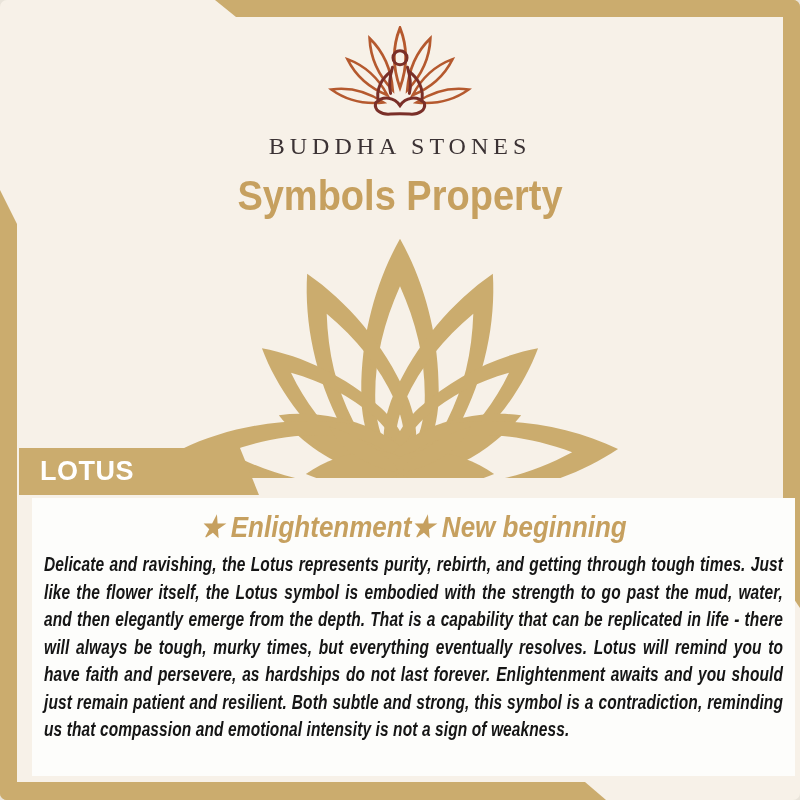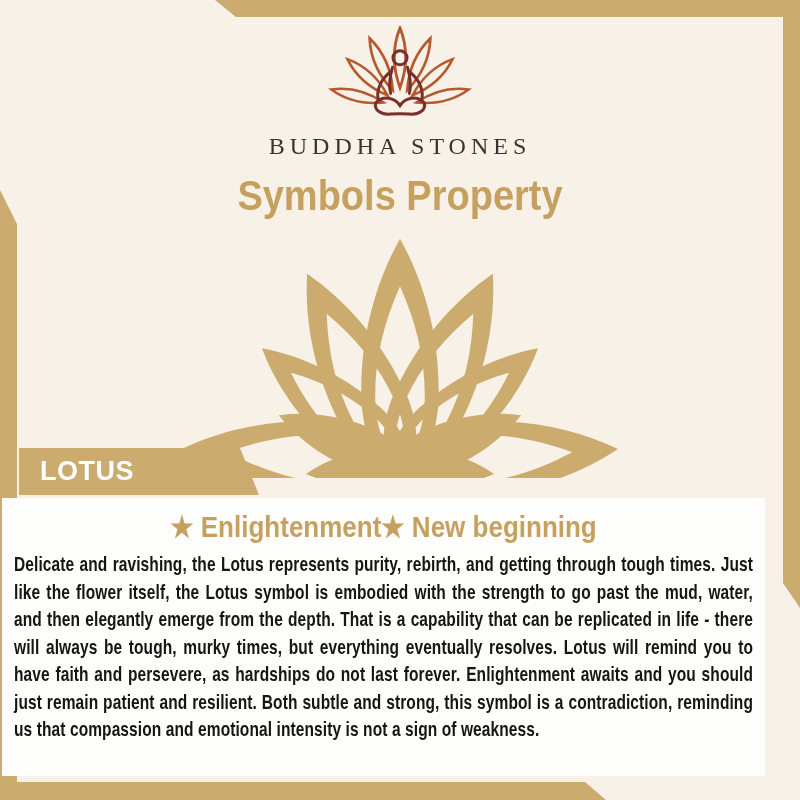--- a/index.html
+++ b/index.html
@@ -1,20 +1,21 @@
 <!DOCTYPE html>
 <html style="--tan: #cbac6e; --cream: #f7f1e8; --panel: #fdfdfb; --gold: #c6a05f; --ink: #151515; --banner_text: #ffffff; --brand_ink: #3b3234; --logo_orange: #b5592e; --logo_mid: #93402b; --logo_maroon: #6d2a29; --figure_maroon: #7a2f28;"><head>
 <meta charset="utf-8">
 <style>
   html,body{margin:0;padding:0;background:#e9e4da;}
   #stage{
     position:relative;width:800px;height:800px;margin:0 auto;
     background:var(--cream,#f7f1e8);
     overflow:hidden;
     font-family:"Liberation Sans",sans-serif;
+    border-radius:7px;
   }
   
   .band{position:absolute;background:var(--tan,#cbac6e);}
   .band-top{left:0;top:0;width:800px;height:17px;
     clip-path:polygon(215px 0,100% 0,100% 100%,236px 100%);}
   .band-right{left:783px;top:0;width:17px;height:608px;
     clip-path:polygon(0 0,17px 0,17px 608px,0 583px);}
   .band-left{left:0;top:190px;width:17px;height:610px;
     clip-path:polygon(0 0,17px 34px,17px 100%,0 100%);}
   .band-bottom{left:0;top:782px;width:606px;height:18px;
@@ -38,23 +39,23 @@
   .section-banner{
     position:absolute;left:19px;top:448px;width:240px;height:47px;
     background:var(--tan,#cbac6e);
     clip-path:polygon(0 0,221px 0,240px 100%,0 100%);
     color:var(--banner_text,#ffffff);
     font-size:27px;font-weight:600;letter-spacing:0.5px;
     line-height:47px;padding-left:21px;box-sizing:border-box;
   }
   
   .text-panel{
-    position:absolute;left:2px;top:498px;width:763px;height:278px;
+    position:absolute;left:32px;top:498px;width:763px;height:278px;
     background:var(--panel,#fdfdfb);
-    overflow:hidden;box-sizing:border-box;
+    overflow:hidden;box-sizing:border-box;font-style:italic;
   }
   .panel-heading{
     margin-top:12px;text-align:center;
     font-size:26px;font-weight:700;color:var(--gold,#c6a05f);
     transform:scaleY(1.12);transform-origin:50% 0;
   }
   .panel-paragraph{
     margin:10px 12px 0 12px;
     font-size:15.5px;font-weight:700;color:var(--ink,#151515);
     line-height:22px;text-align:justify;

